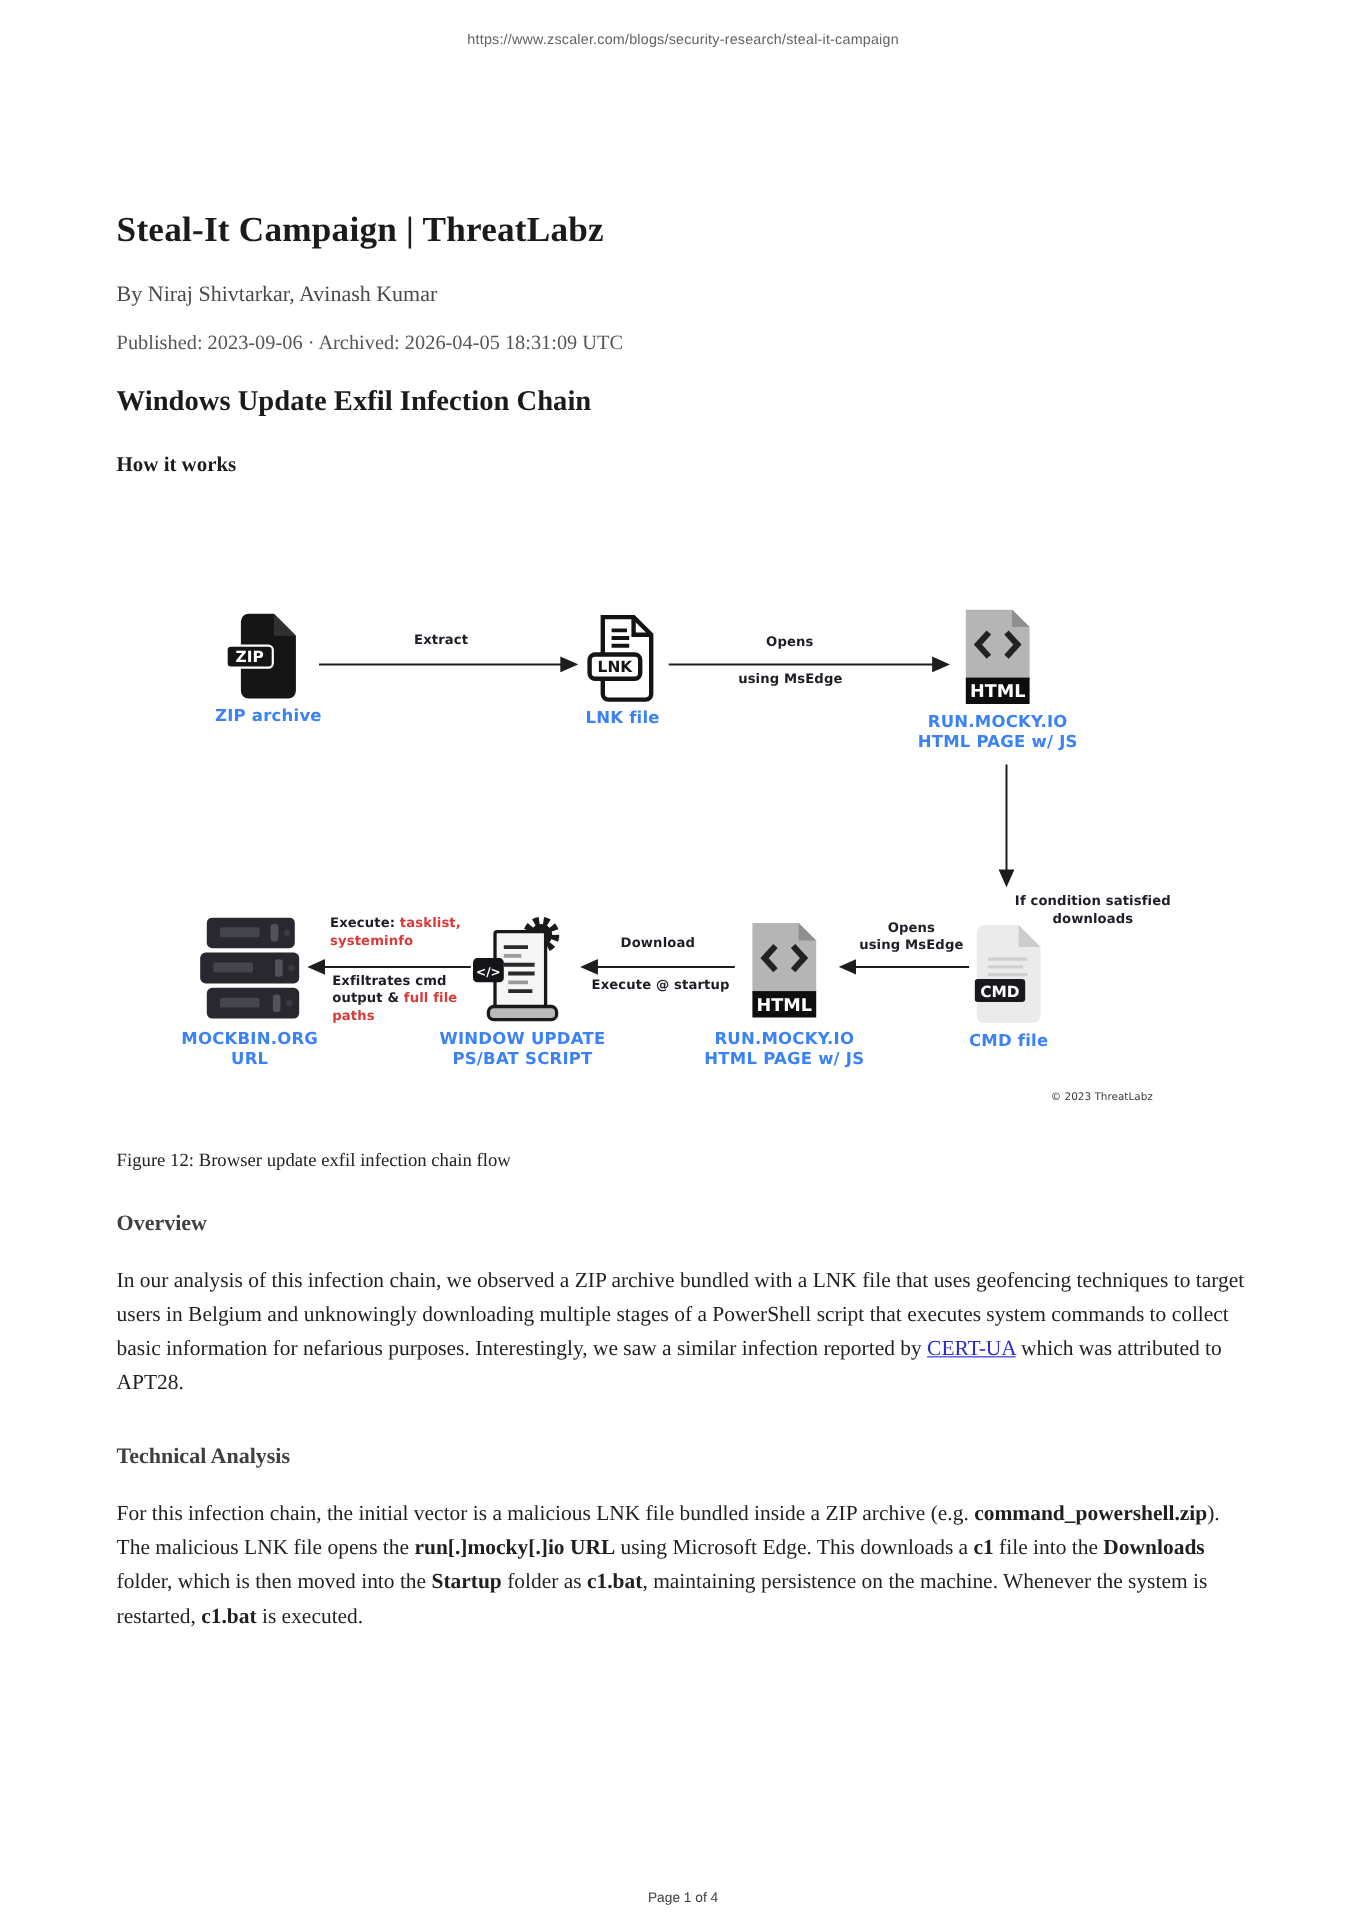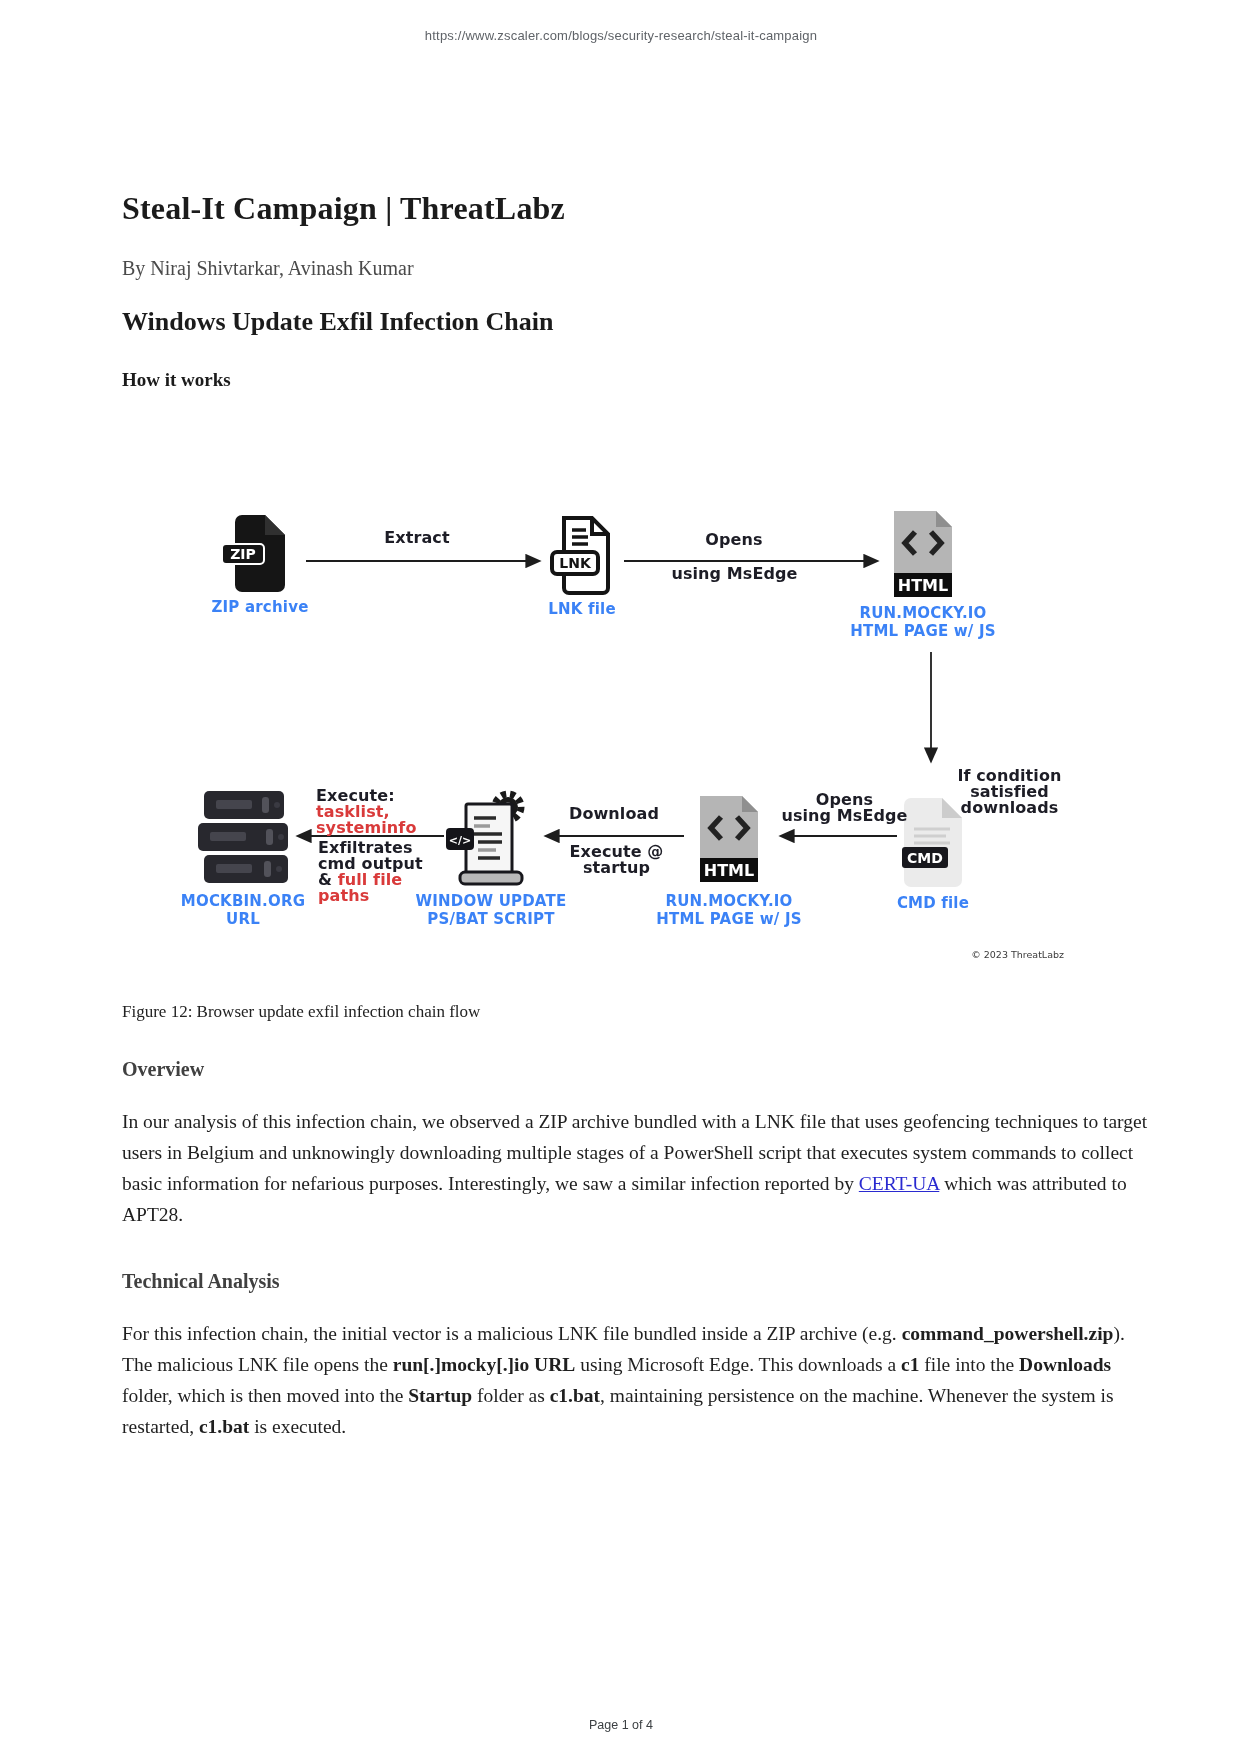--- a/index.html
+++ b/index.html
@@ -4,36 +4,36 @@
 <style>
   * { margin:0; padding:0; box-sizing:border-box; }
   html,body { background:#ffffff; }
   .page { position:relative; width:1242px; height:1756px; background:#ffffff;
           font-family:"Liberation Serif", serif; color:#1f1f1f; overflow:hidden; }
 
   .header-url { position:absolute; top:28px; left:0; width:100%; text-align:center;
                 font-family:"Liberation Sans", sans-serif; font-size:13px; color:#5f6368;
                 letter-spacing:.2px; }
 
-  .content { position:absolute; left:122px; top:0; width:1032px; }
+  .content { position:absolute; left:106px; top:0; width:1032px; }
 
   h1.title   { margin-top:190px; font-size:32px; font-weight:bold; color:#1b1b1b; letter-spacing:.2px; }
   .byline    { margin-top:30px; font-size:20px; color:#4a4a4a; }
   .meta      { margin-top:22px; font-size:18.5px; color:#555555; }
   h2.section { margin-top:27px; font-size:26px; font-weight:bold; color:#1b1b1b; }
   h3.sub     { margin-top:32px; font-size:19px; font-weight:bold; color:#1b1b1b; }
 
   
   .diagram { position:relative; margin-top:63px; height:520px;
              font-family:"DejaVu Sans", sans-serif; }
   .d-abs { position:absolute; }
   .arrows { position:absolute; left:0; top:0; pointer-events:none; }
   .icon-caption { position:absolute; text-align:center; font-weight:700; font-size:15px;
                   color:#3b82f6; letter-spacing:.2px; line-height:18px; }
-  .edge-label { position:absolute; font-weight:700; font-size:16px; color:#1d1d26;
+  .edge-label { position:absolute; font-weight:700; font-size:12px; color:#1d1d26;
                 letter-spacing:.1px; line-height:16px; }
   .edge-label.center { text-align:center; }
   .seg-red, .red { color:#d93a3a; }
   .copyright { position:absolute; right:90px; top:495px; font-size:9.5px; font-weight:400;
                color:#3a3a3a; font-family:"DejaVu Sans", sans-serif; }
   svg text { font-family:"DejaVu Sans", sans-serif; font-weight:bold; }
 
   
   .figure-caption { margin-top:28px; font-size:17px; color:#222222; }
   h3.body-h { margin-top:36px; font-size:20px; font-weight:bold; color:#404040; }
@@ -48,20 +48,21 @@
 </head>
 <body>
 
 <div class="page">
 
   <div class="header-url">https://www.zscaler.com/blogs/security-research/steal-it-campaign</div>
 
   <div class="content">
     <h1 class="title">Steal-It Campaign | ThreatLabz</h1>
     <div class="byline">By Niraj Shivtarkar, Avinash Kumar</div>
+    <div class="meta">Published: 2023-09-06 · Archived: 2026-04-05 18:31:09 UTC</div>
     <h2 class="section">Windows Update Exfil Infection Chain</h2>
     <h3 class="sub">How it works</h3>
 
     <div class="diagram">
 
       <svg class="arrows" width="1032" height="520">
         <defs>
           <marker id="ah" markerWidth="9" markerHeight="8" refX="7" refY="4" orient="auto">
             <path d="M0,0 L9,4 L0,8 Z" fill="#1d1d1d"></path>
           </marker>

